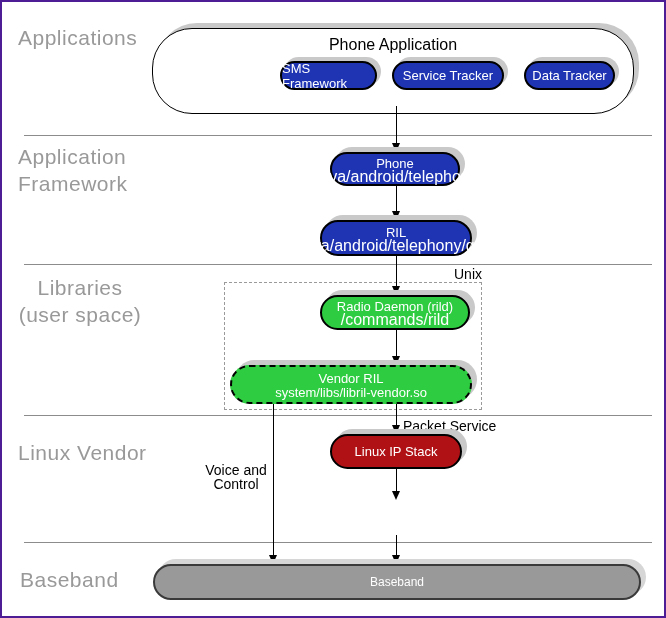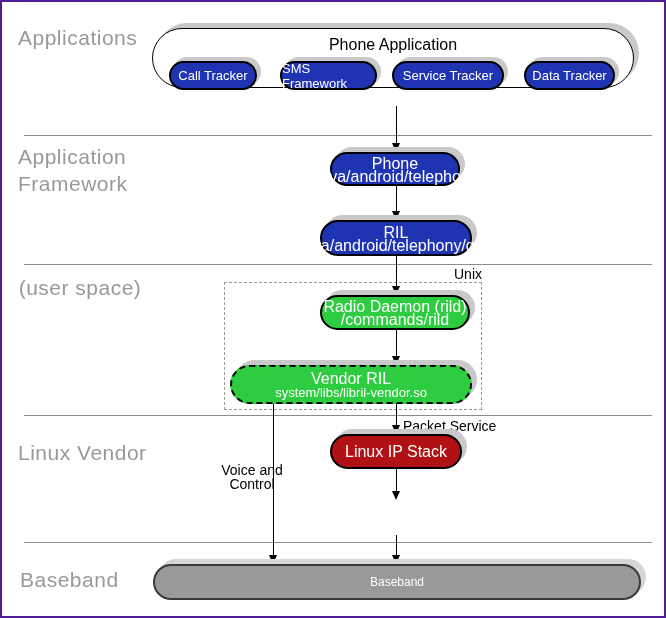--- a/index.html
+++ b/index.html
@@ -12,35 +12,35 @@
   .divider{position:absolute;left:22px;width:628px;height:0;border-top:1px solid #8c8c8c;}
   #div1{top:133px}#div2{top:262px}#div3{top:413px}#div4{top:540px}
   
   .section-label{position:absolute;color:#999999;font-size:21px;line-height:27px;letter-spacing:0.5px;}
   #lbl-apps{left:16px;top:22px}
   #lbl-framework{left:16px;top:141px}
   #lbl-libraries{left:2px;top:272px;width:152px;text-align:center}
   #lbl-kernel{left:16px;top:437px}
   #lbl-baseband{left:18px;top:564px}
   
-  #phone-app-container{position:absolute;left:150px;top:26px;width:482px;height:60px;
+  #phone-app-container{position:absolute;left:150px;top:26px;width:482px;height:86px;
     background:#fff;border:1px solid #000;border-radius:40px;
     box-shadow:5px -5px 0 #c9c9c9;box-sizing:border-box;z-index:2;}
   #phone-app-title{position:absolute;left:0;top:7px;width:100%;text-align:center;
     font-size:16px;color:#000;}
   .app-pill{position:absolute;top:59px;height:29px;background:#1e34b2;border:2px solid #000;
     border-radius:15px;color:#fff;font-size:13px;display:flex;align-items:center;
     justify-content:center;box-shadow:4px -4px 0 #c9c9c9;box-sizing:border-box;z-index:3;}
   #app1{left:167px;width:88px}#app2{left:278px;width:97px}
   #app3{left:390px;width:112px}#app4{left:522px;width:91px}
   
   .node{position:absolute;border:2px solid #000;border-radius:18px;color:#fff;
     display:flex;flex-direction:column;align-items:center;justify-content:center;
     box-shadow:5px -5px 0 #c9c9c9;box-sizing:border-box;text-align:center;z-index:3;}
-  .node .t{font-size:16px;line-height:15px;text-align:center;}
+  .node .t{font-size:13px;line-height:15px;text-align:center;}
   .node .s{font-size:16px;line-height:12px;}
   .node .s2{font-size:13px;line-height:13px;}
   .blue{background:#1e34b2}.green{background:#2ecc40}.red{background:#b01115}
   #node-phone{left:328px;top:150px;width:130px;height:34px}
   #node-ril{left:318px;top:218px;width:152px;height:36px}
   #node-radio{left:318px;top:293px;width:150px;height:35px}
   #node-vendor{left:228px;top:363px;width:242px;height:39px;border-style:dashed;border-radius:20px}
   #node-ip{left:328px;top:432px;width:132px;height:35px}
   #node-pd{left:328px;top:498px;width:132px;height:35px}
   #node-baseband{position:absolute;left:151px;top:562px;width:488px;height:36px;
@@ -62,54 +62,52 @@
   #l8{left:271px;top:402px;height:151px}
   .arrow{position:absolute;width:0;height:0;border-left:4px solid transparent;
     border-right:4px solid transparent;border-top:9px solid #000;z-index:2;}
   #a1{left:390px;top:141px}#a2{left:390px;top:209px}#a3{left:390px;top:284px}
   #a4{left:390px;top:354px}#a5{left:390px;top:423px}#a6{left:390px;top:489px}
   #a7{left:390px;top:553px}#a8{left:267px;top:553px}
   
   .annot{position:absolute;font-size:14px;color:#000;z-index:2;}
   #unix-label{left:380px;top:264px;width:100px;text-align:right;}
   #packet-service-label{left:401px;top:416px;}
-  #voice-control-label{left:203px;top:461px;width:62px;text-align:center;line-height:14px;margin-left:16px;}
+  #voice-control-label{left:203px;top:461px;width:62px;text-align:center;line-height:14px;}
 </style>
 </head>
 <body>
 
 <div id="canvas">
 
   <div class="divider" id="div1"></div>
   <div class="divider" id="div2"></div>
   <div class="divider" id="div3"></div>
   <div class="divider" id="div4"></div>
 
   <div class="section-label" id="lbl-apps">
     <span>Applications</span>
   </div>
   <div class="section-label" id="lbl-framework">
     <div>Application</div>
     <div>Framework</div>
   </div>
   <div class="section-label" id="lbl-libraries">
+    <div>Libraries</div>
     <div>(user space)</div>
   </div>
   <div class="section-label" id="lbl-kernel">
     <span>Linux Vendor</span>
   </div>
   <div class="section-label" id="lbl-baseband">
     <span>Baseband</span>
   </div>
 
   <div id="phone-app-container">
     <div id="phone-app-title">Phone Application</div>
-  </div>
-  <div class="app-pill" id="app1">
-    <span>Call Tracker</span>
   </div>
   <div class="app-pill" id="app2">
     <span>SMS Framework</span>
   </div>
   <div class="app-pill" id="app3">
     <span>Service Tracker</span>
   </div>
   <div class="app-pill" id="app4">
     <span>Data Tracker</span>
   </div>

